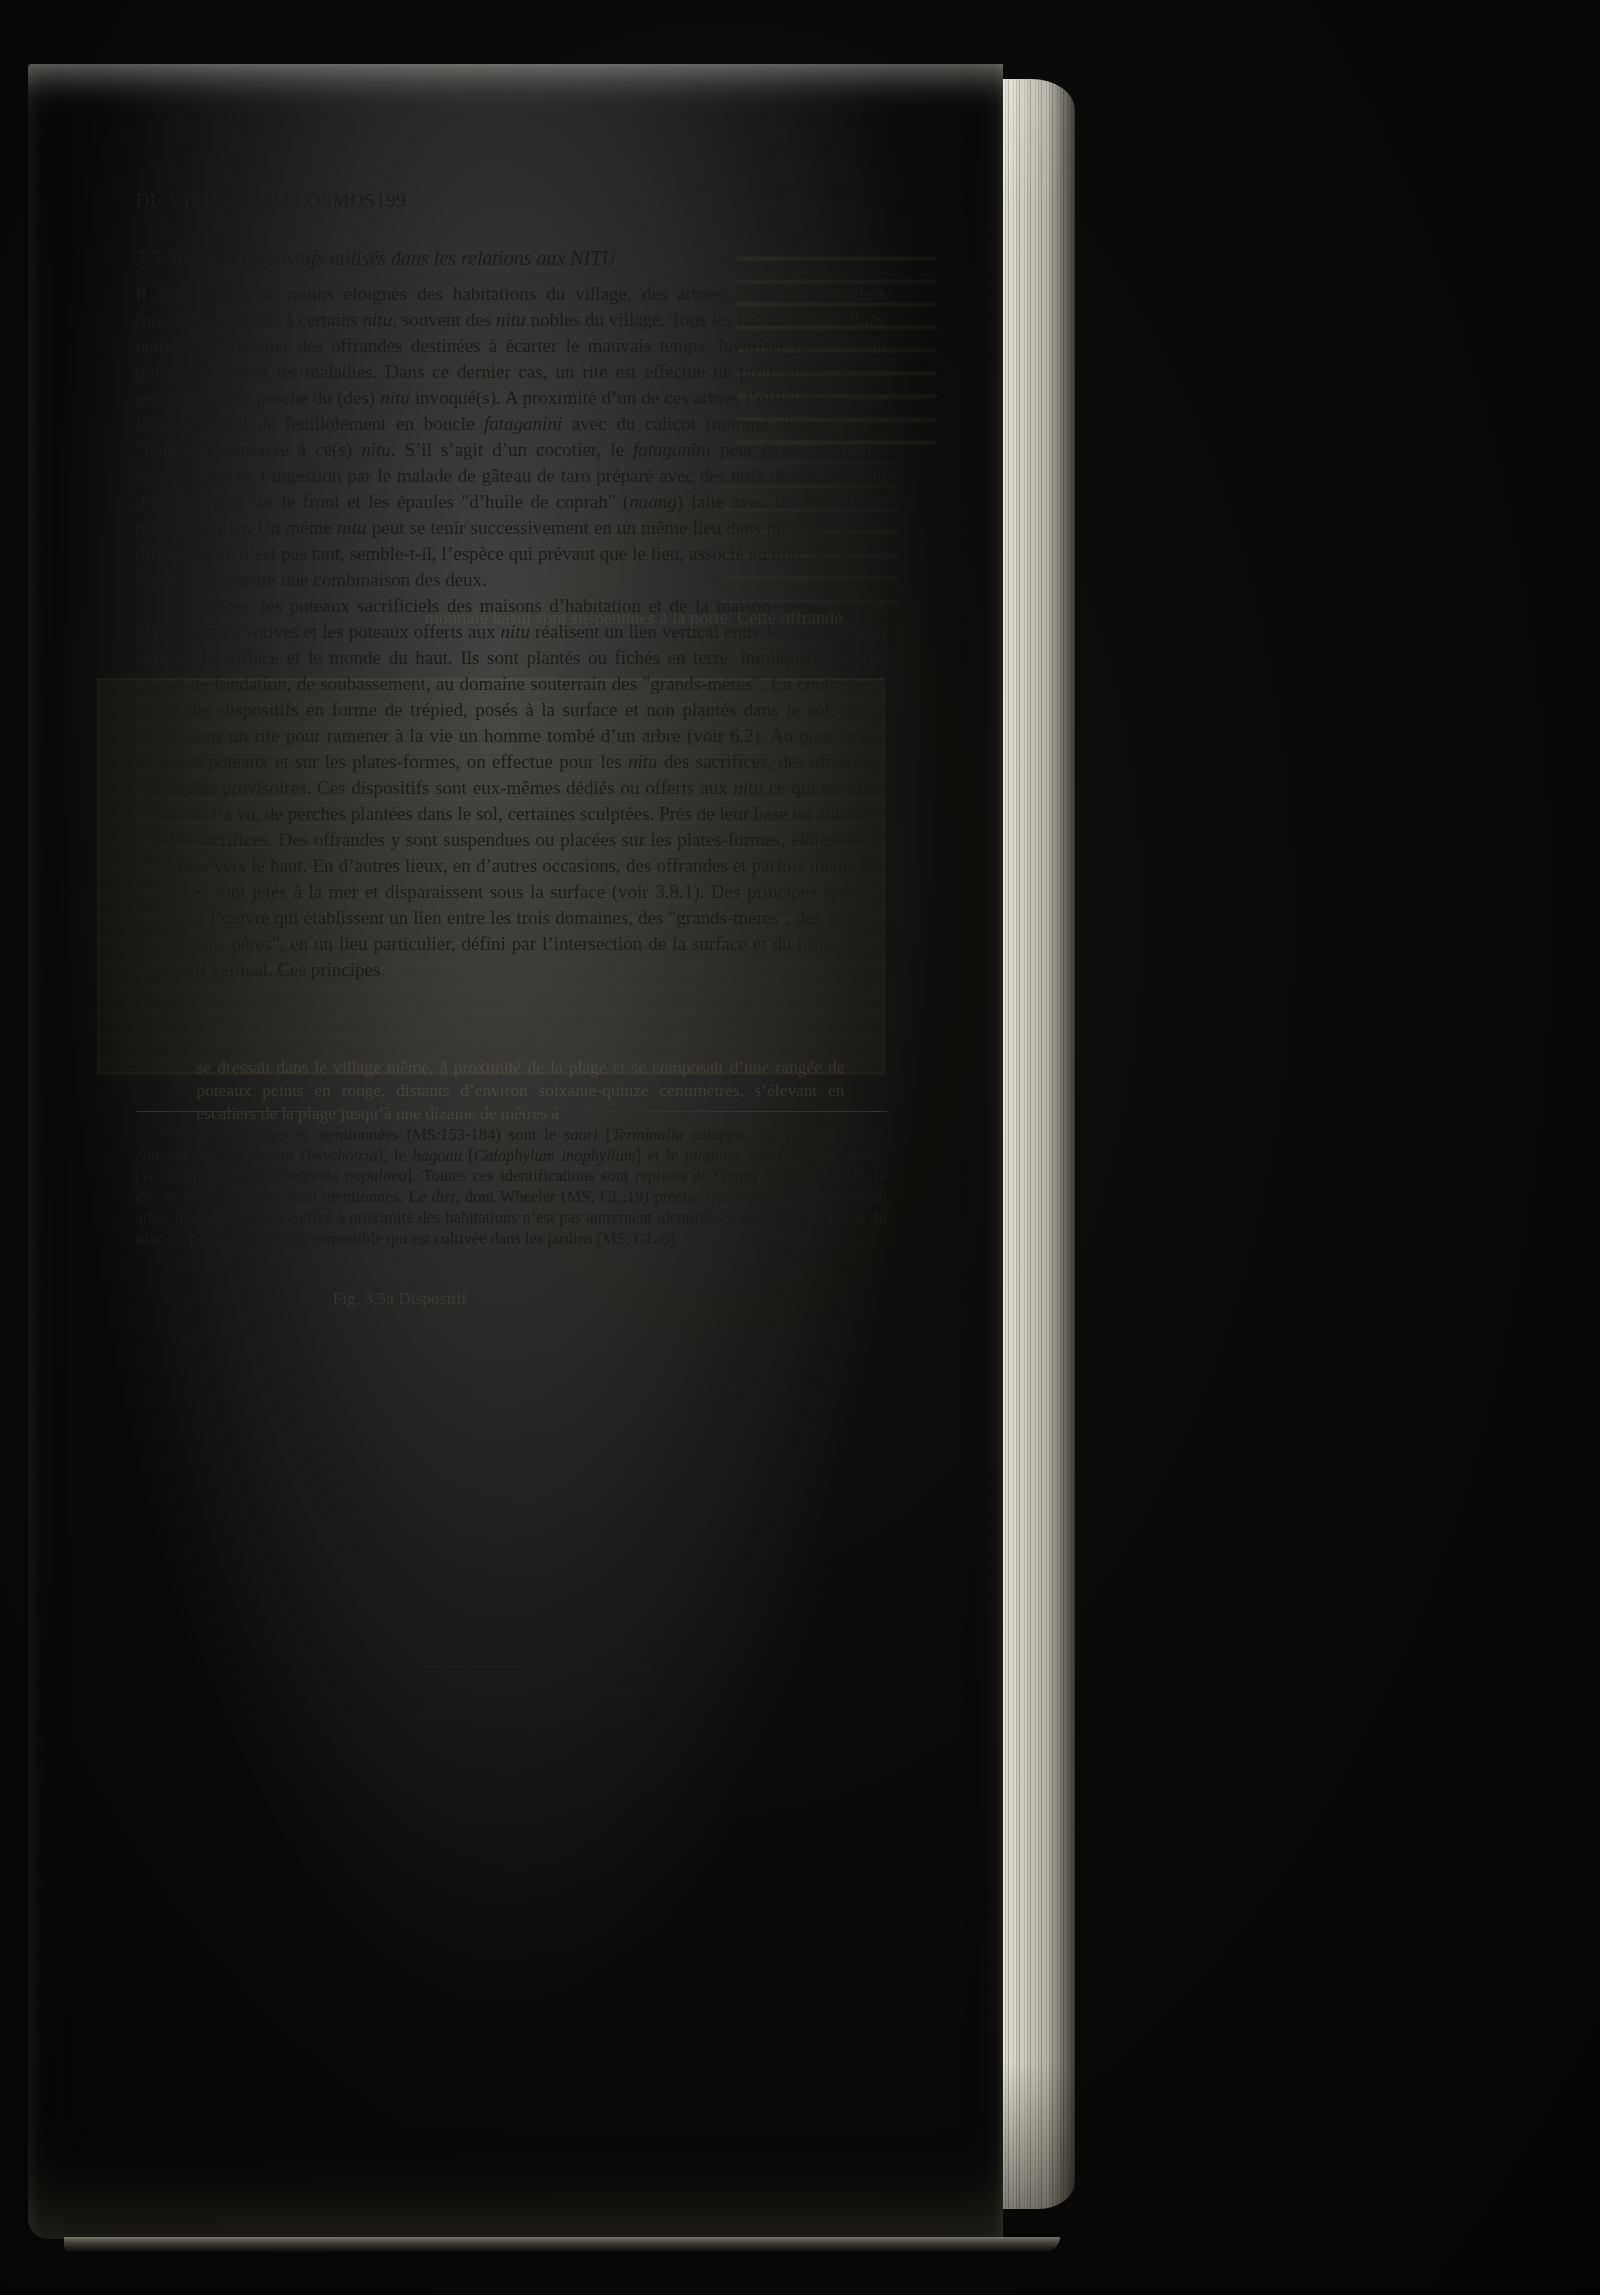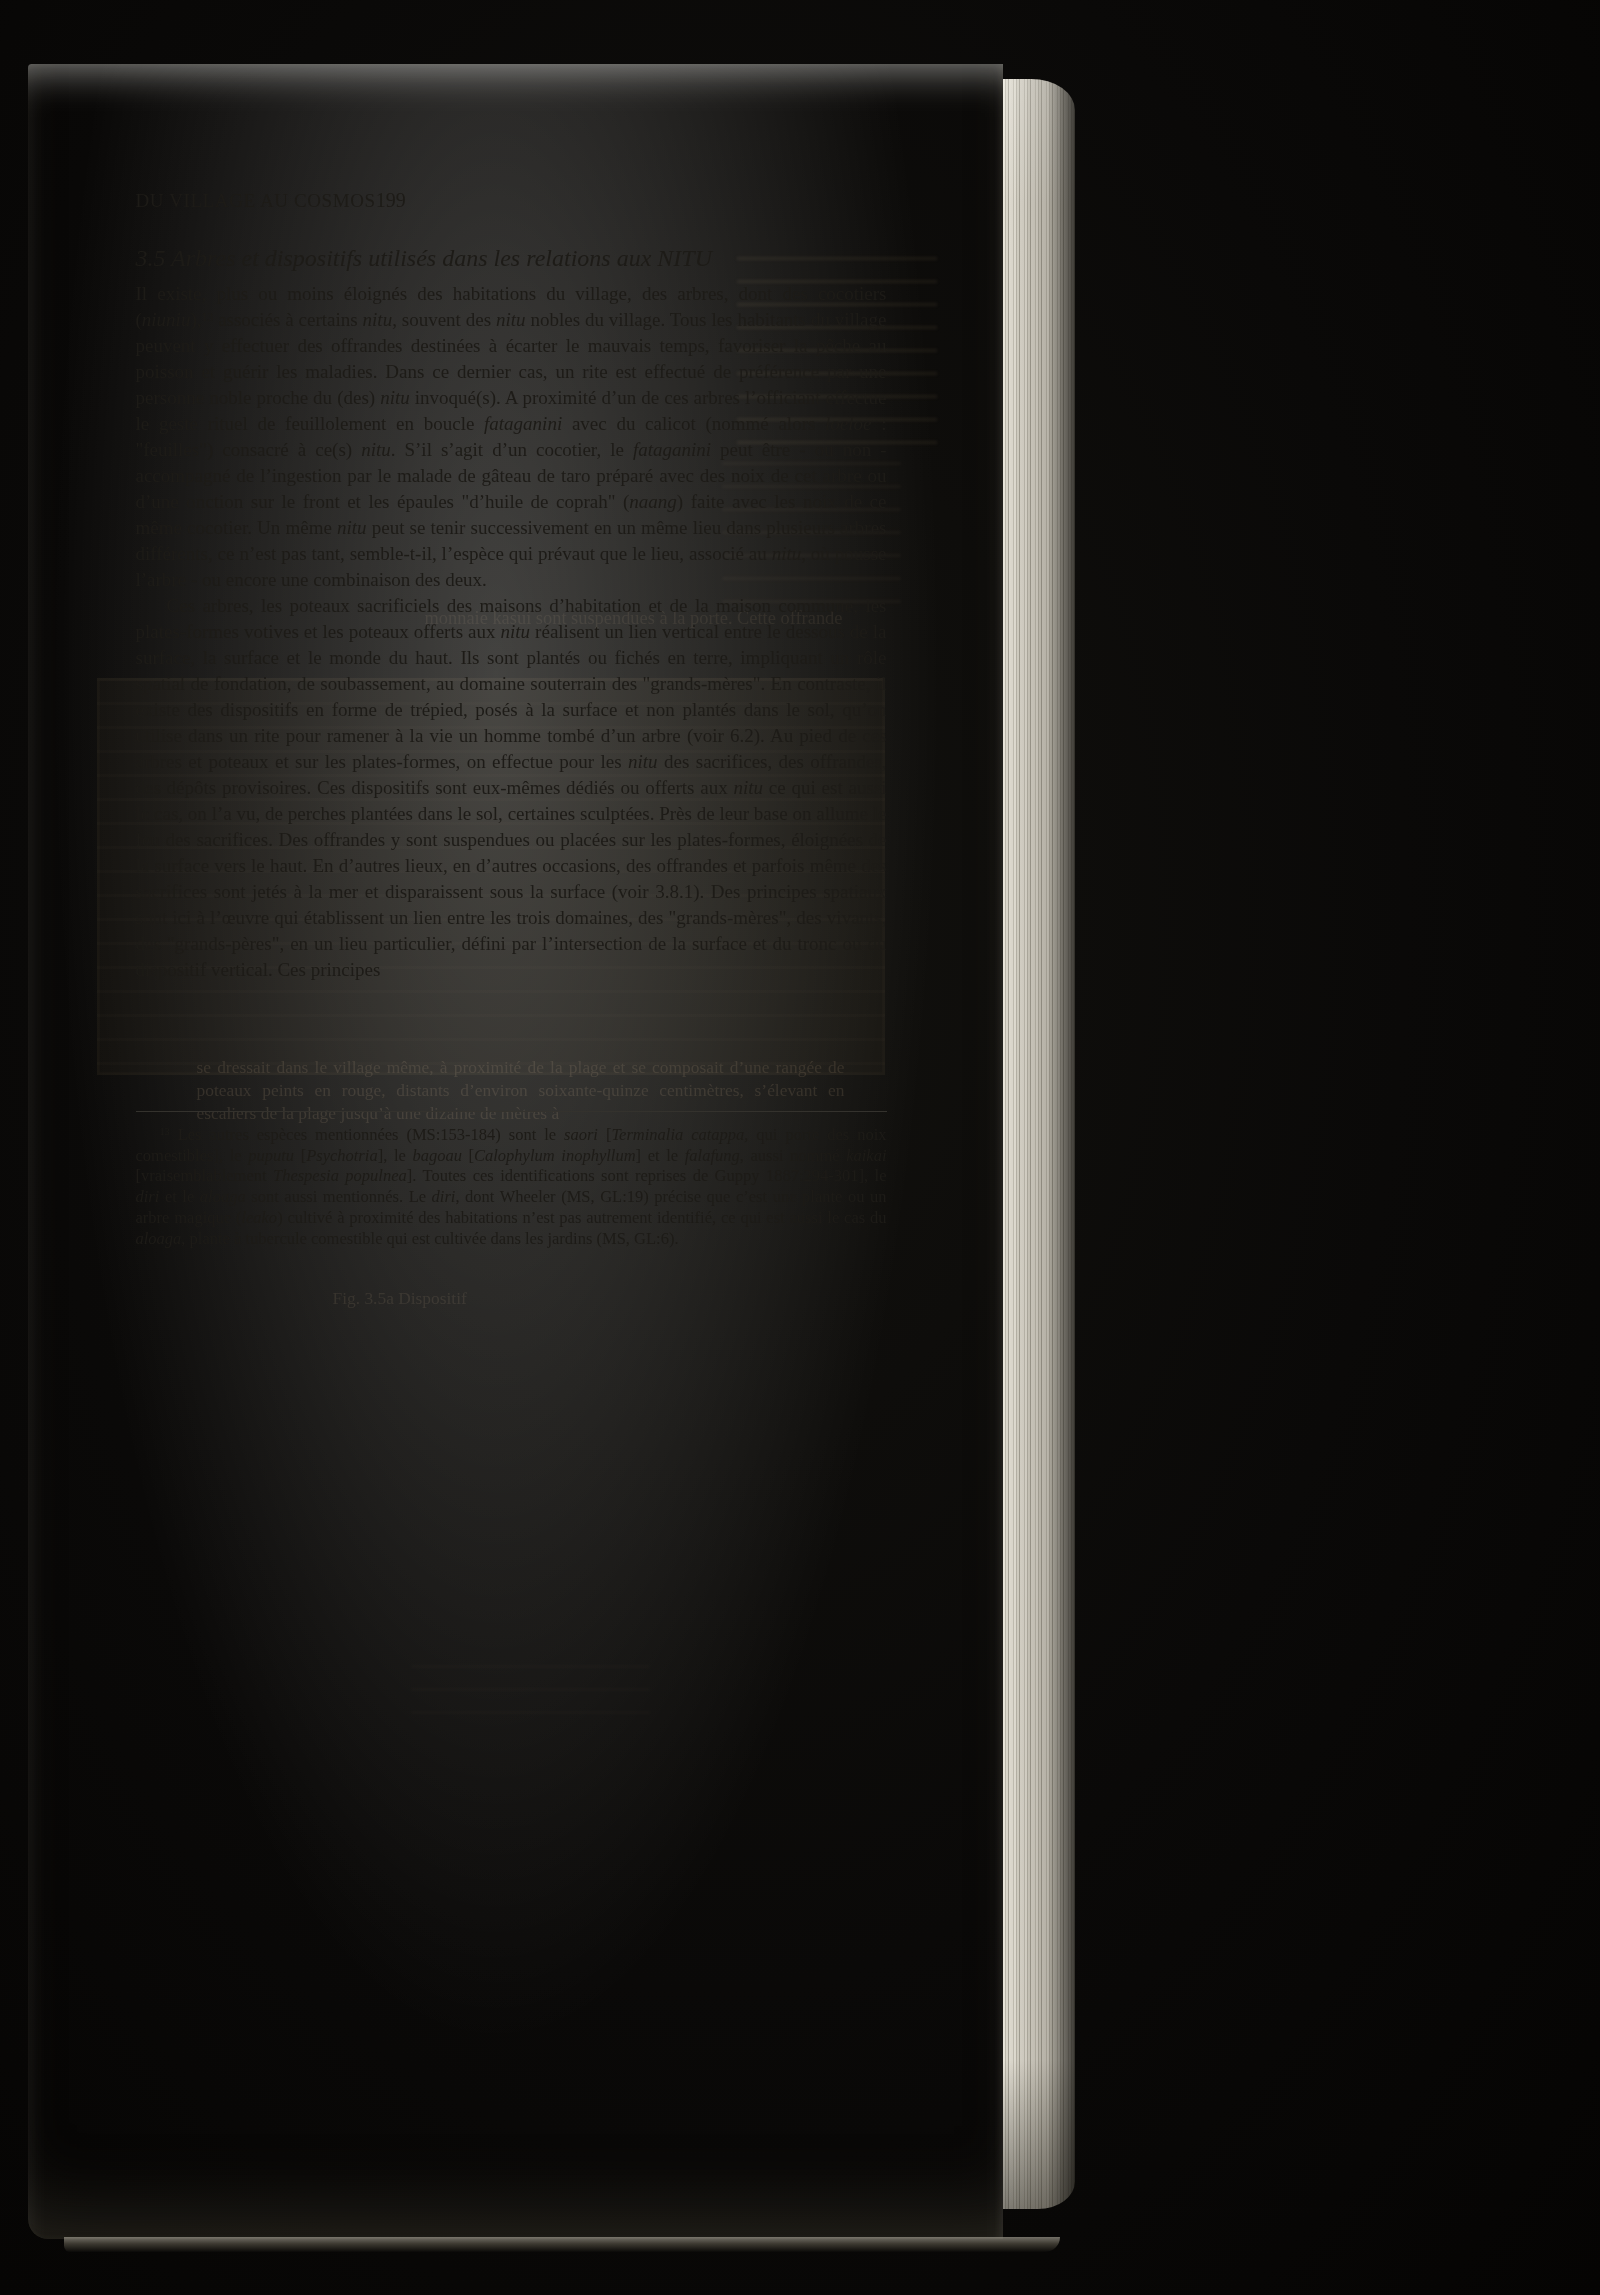--- a/index.html
+++ b/index.html
@@ -60,21 +60,21 @@
     text-align: justify;
   }
   .head-row {
     display: flex; justify-content: flex-start; align-items: baseline;
     font-size: 19px; letter-spacing: 0.6px;
     position: relative; z-index: 1;
   }
   .page-num { font-size: 20px; letter-spacing: 0; }
   .section-title {
     margin-top: 31px;
-    font-style: italic; font-size: 24px;
+    font-style: italic; font-size: 20px;
     text-align: left; white-space: nowrap;
     position: relative; z-index: 1;
   }
   .body-para { margin: 0; position: relative; z-index: 1; }
   .p1 { margin-top: 10px; }
   .p2 { text-indent: 31px; }
   sup { font-size: 0.62em; line-height: 0; vertical-align: 0.45em; }
 
   
   .footnote-block {

